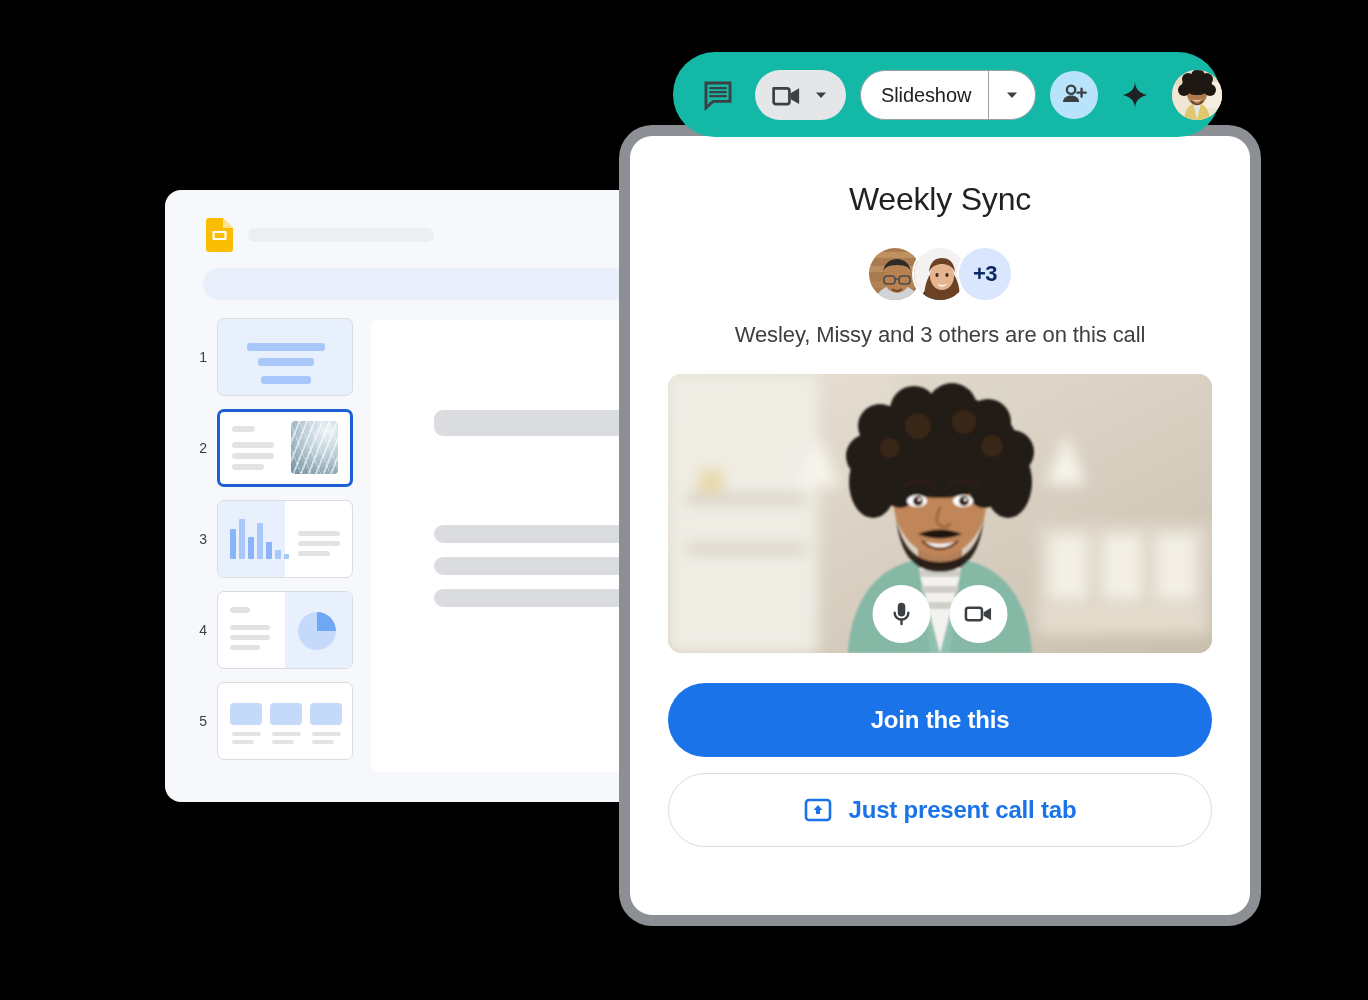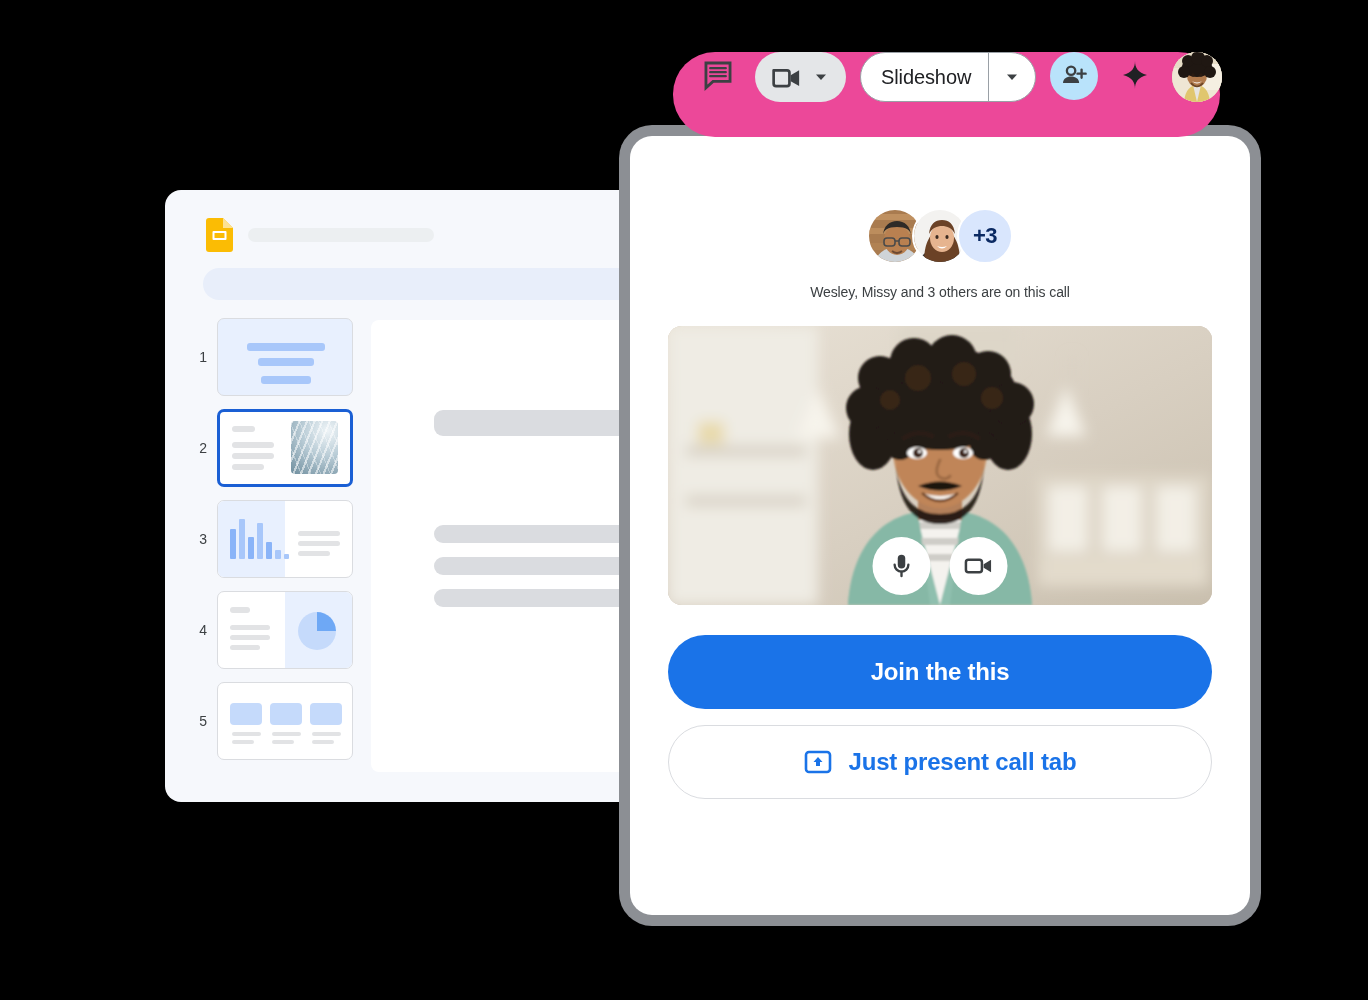--- a/index.html
+++ b/index.html
@@ -77,22 +77,22 @@
     position: absolute; left: 371px; top: 320px;
     width: 340px; height: 452px;
     background: #fff; border-radius: 8px;
   }
   .canvas-line { position: absolute; background: #dadce0; border-radius: 9px; }
 
   
   .meet-toolbar {
     position: absolute; left: 673px; top: 52px;
     width: 547px; height: 85px;
-    background: #ec4899; border-radius: 42px;
-    display: flex; align-items: flex-start;
+    background: #14b8a6; border-radius: 42px;
+    display: flex; align-items: center;
     padding: 0 22px; gap: 14px;
     z-index: 5;
   }
   .tb-icon-btn {
     width: 46px; height: 46px; border-radius: 50%;
     display: flex; align-items: center; justify-content: center;
     background: transparent; border: none; cursor: pointer; flex: none;
   }
   .tb-cam-pill {
     height: 50px; border-radius: 25px; background: #e4e6e8;
@@ -147,21 +147,21 @@
     border: 2px solid #fff; margin-left: -11px;
     overflow: hidden; position: relative; flex: none;
   }
   .av:first-child { margin-left: 0; }
   .av-more {
     background: #d9e6fd; display: flex; align-items: center;
     justify-content: center; color: #0b2a63; font-size: 22px;
     font-weight: bold; letter-spacing: -0.5px;
   }
   .call-sub {
-    margin-top: 20px; font-size: 14px; color: #3c4043;
+    margin-top: 20px; font-size: 22px; color: #3c4043;
     letter-spacing: -0.1px;
   }
   .video-tile {
     margin-top: 26px; width: 100%; height: 279px;
     border-radius: 14px; overflow: hidden; position: relative;
     background: #cdbfae;
   }
   .vid-controls {
     position: absolute; left: 50%; bottom: 10px;
     transform: translateX(-50%);
@@ -275,20 +275,21 @@
 
   <div class="slides-canvas">
     <div class="canvas-line" style="left:63px;top:90px;width:300px;height:26px;"></div>
     <div class="canvas-line" style="left:63px;top:205px;width:300px;height:18px;"></div>
     <div class="canvas-line" style="left:63px;top:237px;width:300px;height:18px;"></div>
     <div class="canvas-line" style="left:63px;top:269px;width:196px;height:18px;"></div>
   </div>
 
   <div class="meet-card">
     <div class="card-inner">
+      <h1 class="card-title">Weekly Sync</h1>
 
       <div class="avatar-stack">
         <div class="av">
           <svg viewBox="0 0 56 56" width="56" height="56">
             <rect width="56" height="56" fill="#a97b4f"></rect>
             <rect x="0" y="4" width="56" height="6" fill="#c99a68" opacity=".7"></rect>
             <rect x="0" y="18" width="56" height="6" fill="#c99a68" opacity=".6"></rect>
             <rect x="0" y="33" width="56" height="7" fill="#b98a58" opacity=".5"></rect>
             <ellipse cx="28" cy="54" rx="22" ry="17" fill="#cfd4d8"></ellipse>
             <ellipse cx="28" cy="30" rx="13" ry="15" fill="#b98050"></ellipse>

